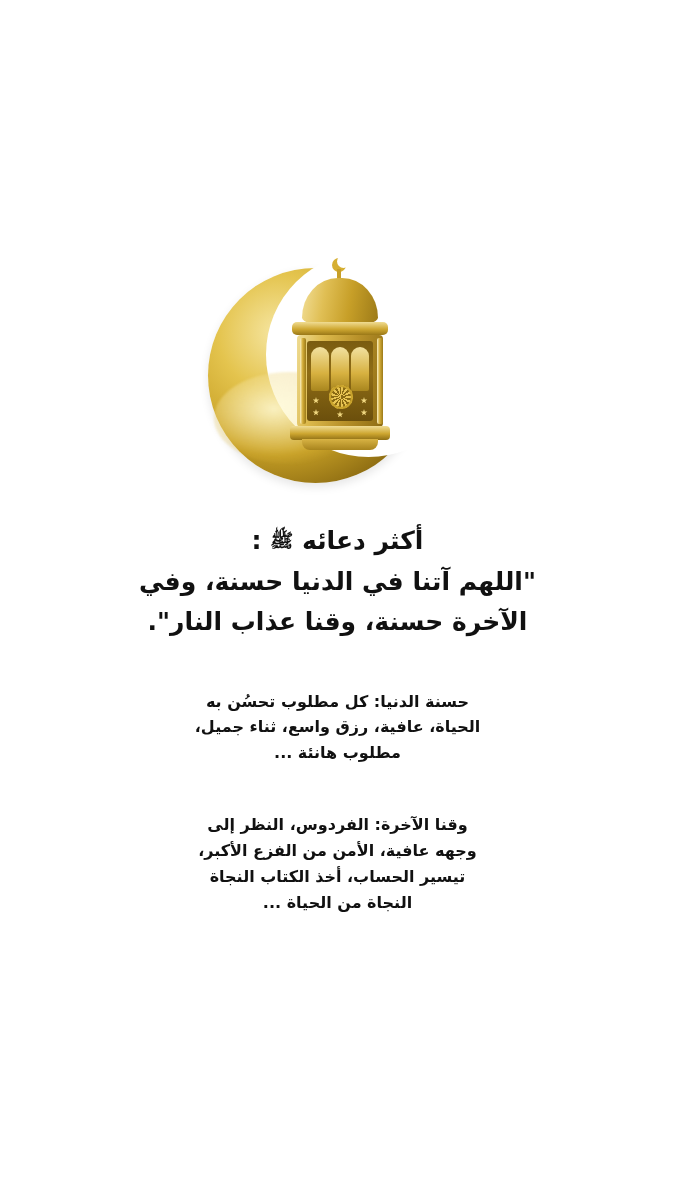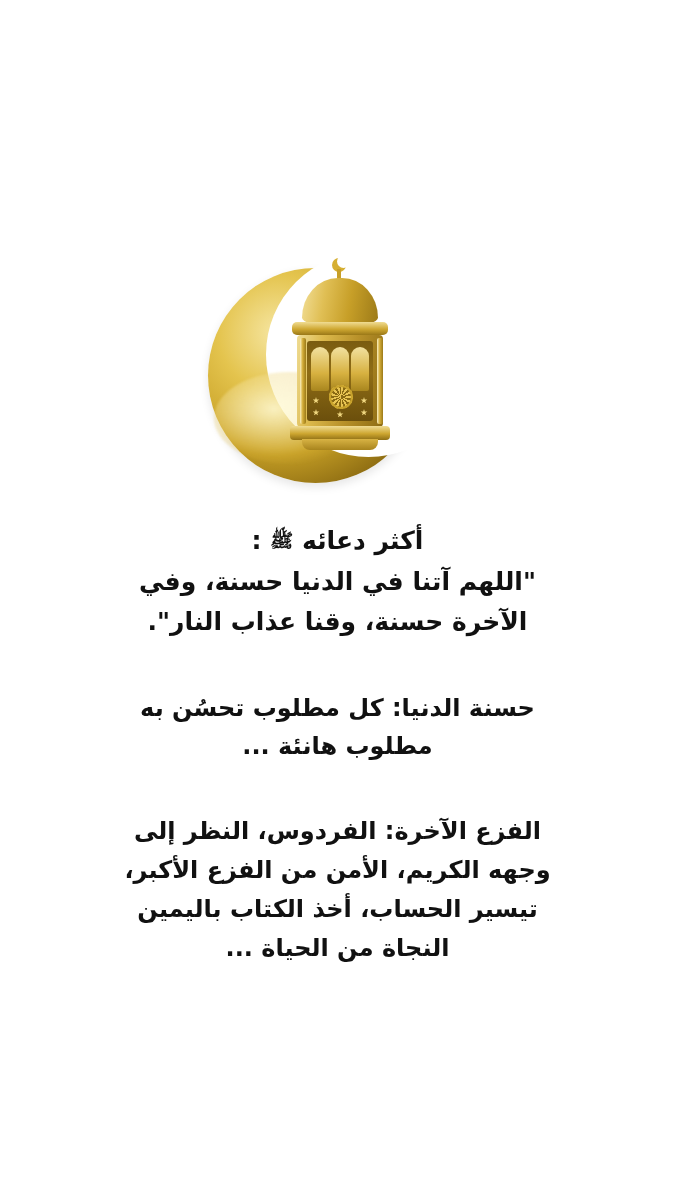--- a/index.html
+++ b/index.html
@@ -215,21 +215,21 @@
   }
   .block {
     font-family: "DejaVu Sans", sans-serif;
     font-weight: bold;
     color: #111111;
     line-height: 1.62;
     letter-spacing: 0;
   }
   .block.intro { font-size: 25px; }
   .block.dua { font-size: 25px; }
-  .block.spaced { margin-top: 46px; font-size: 24px; }
+  .block.spaced { margin-top: 46px; font-size: 16px; }
   .pbuh {
     font-size: 19px;
     vertical-align: 2px;
     letter-spacing: -1px;
   }
   .line { display: block; }
 </style>
 </head>
 <body>
 
@@ -279,24 +279,25 @@
       <span>:</span>
     </div>
 
     <div class="block dua">
       <span class="line">"اللهم آتنا في الدنيا حسنة، وفي</span>
       <span class="line">الآخرة حسنة، وقنا عذاب النار".</span>
     </div>
 
     <div class="block spaced">
       <span class="line">حسنة الدنيا: كل مطلوب تحسُن به</span>
+      <span class="line">الحياة، عافية، رزق واسع، ثناء جميل،</span>
       <span class="line">مطلوب هانئة ...</span>
     </div>
 
     <div class="block spaced">
-      <span class="line">الفزع الآخرة: الفردوس، النظر إلى</span>
-      <span class="line">وجهه الكريم، الأمن من الفزع الأكبر،</span>
-      <span class="line">تيسير الحساب، أخذ الكتاب باليمين</span>
+      <span class="line">وقنا الآخرة: الفردوس، النظر إلى</span>
+      <span class="line">وجهه عافية، الأمن من الفزع الأكبر،</span>
+      <span class="line">تيسير الحساب، أخذ الكتاب النجاة</span>
       <span class="line">النجاة من الحياة ...</span>
     </div>
 
   </div>
 </div>
 
 </body></html>

